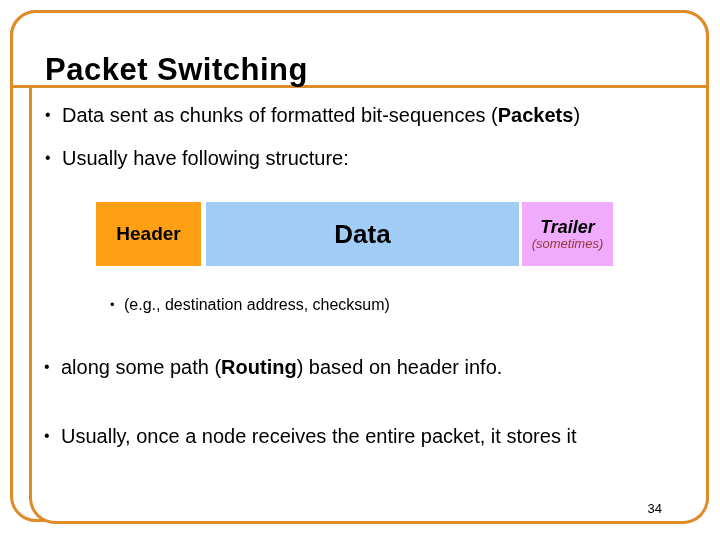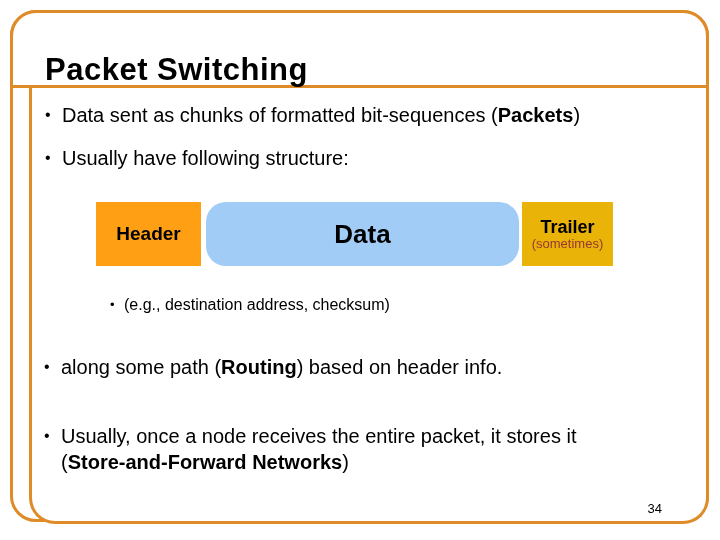--- a/index.html
+++ b/index.html
@@ -39,21 +39,21 @@
   .sub .txt{display:inline-block;padding-left:14px;}
   .b3{left:44px;top:354px;}
   .b4{left:44px;top:423px;}
   .bold{font-weight:bold;}
   
   .diagram{position:absolute;left:0;top:0;}
   .pbox{position:absolute;top:202px;height:64px;display:flex;
         flex-direction:column;align-items:center;justify-content:center;
         box-sizing:border-box;}
   .pbox-header{left:96px;width:105px;font-size:19px;font-weight:bold;}
-  .pbox-data{left:206px;width:313px;font-size:26px;font-weight:bold;border-radius:20px;}
+  .pbox-data{left:206px;width:313px;font-size:26px;font-weight:bold;}
   .pbox-trailer{left:522px;width:91px;}
   .trailer-label{font-size:18px;font-weight:bold;line-height:19px;}
   .trailer-sub{font-size:13px;line-height:14px;}
   .page-number{
     position:absolute;left:632px;top:501px;width:30px;
     font-size:13px;text-align:right;
   }
 </style>
 </head>
 <body>
@@ -76,21 +76,21 @@
     <span class="txt">Usually have following structure:</span>
   </div>
 
   <div class="diagram">
     <div class="pbox pbox-header" style="background-color: rgb(255, 160, 20);">
       <span>Header</span>
     </div>
     <div class="pbox pbox-data" style="background-color: rgb(161, 204, 246);">
       <span>Data</span>
     </div>
-    <div class="pbox pbox-trailer" style="background-color: #eab308;">
+    <div class="pbox pbox-trailer" style="background-color: #f0abfc; font-style: italic;">
       <span class="trailer-label">Trailer</span>
       <span class="trailer-sub" style="color: rgb(149, 55, 53);">(sometimes)</span>
     </div>
   </div>
 
   <div class="bullet sub">
     <span class="dot">•</span>
     <span class="txt">
       <div>(e.g., destination address, checksum)</div>
     </span>
@@ -100,19 +100,18 @@
     <span class="dot">•</span>
     <span class="txt">
       <div><span>along some path (</span><span class="bold">Routing</span><span>) based on header info.</span></div>
     </span>
   </div>
 
   <div class="bullet lvl1 b4">
     <span class="dot">•</span>
     <span class="txt">
       <div>Usually, once a node receives the entire packet, it stores it</div>
-      <div><span>(</span><span class="bold">Store-and-Forward Networks</span><span>)</span></div>
     </span>
   </div>
 
   <div class="page-number">34</div>
 
 </div>
 
 </body></html>

